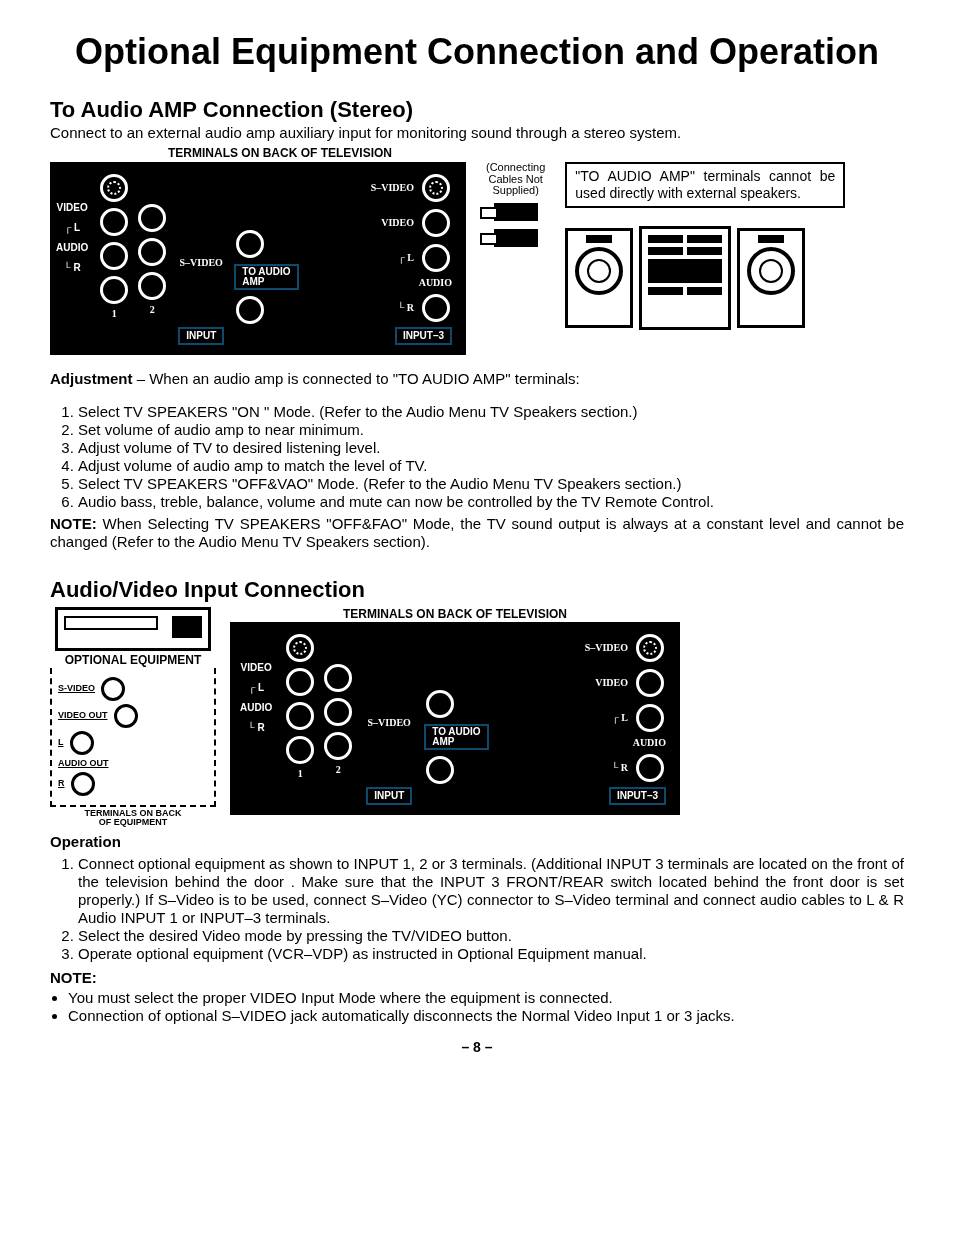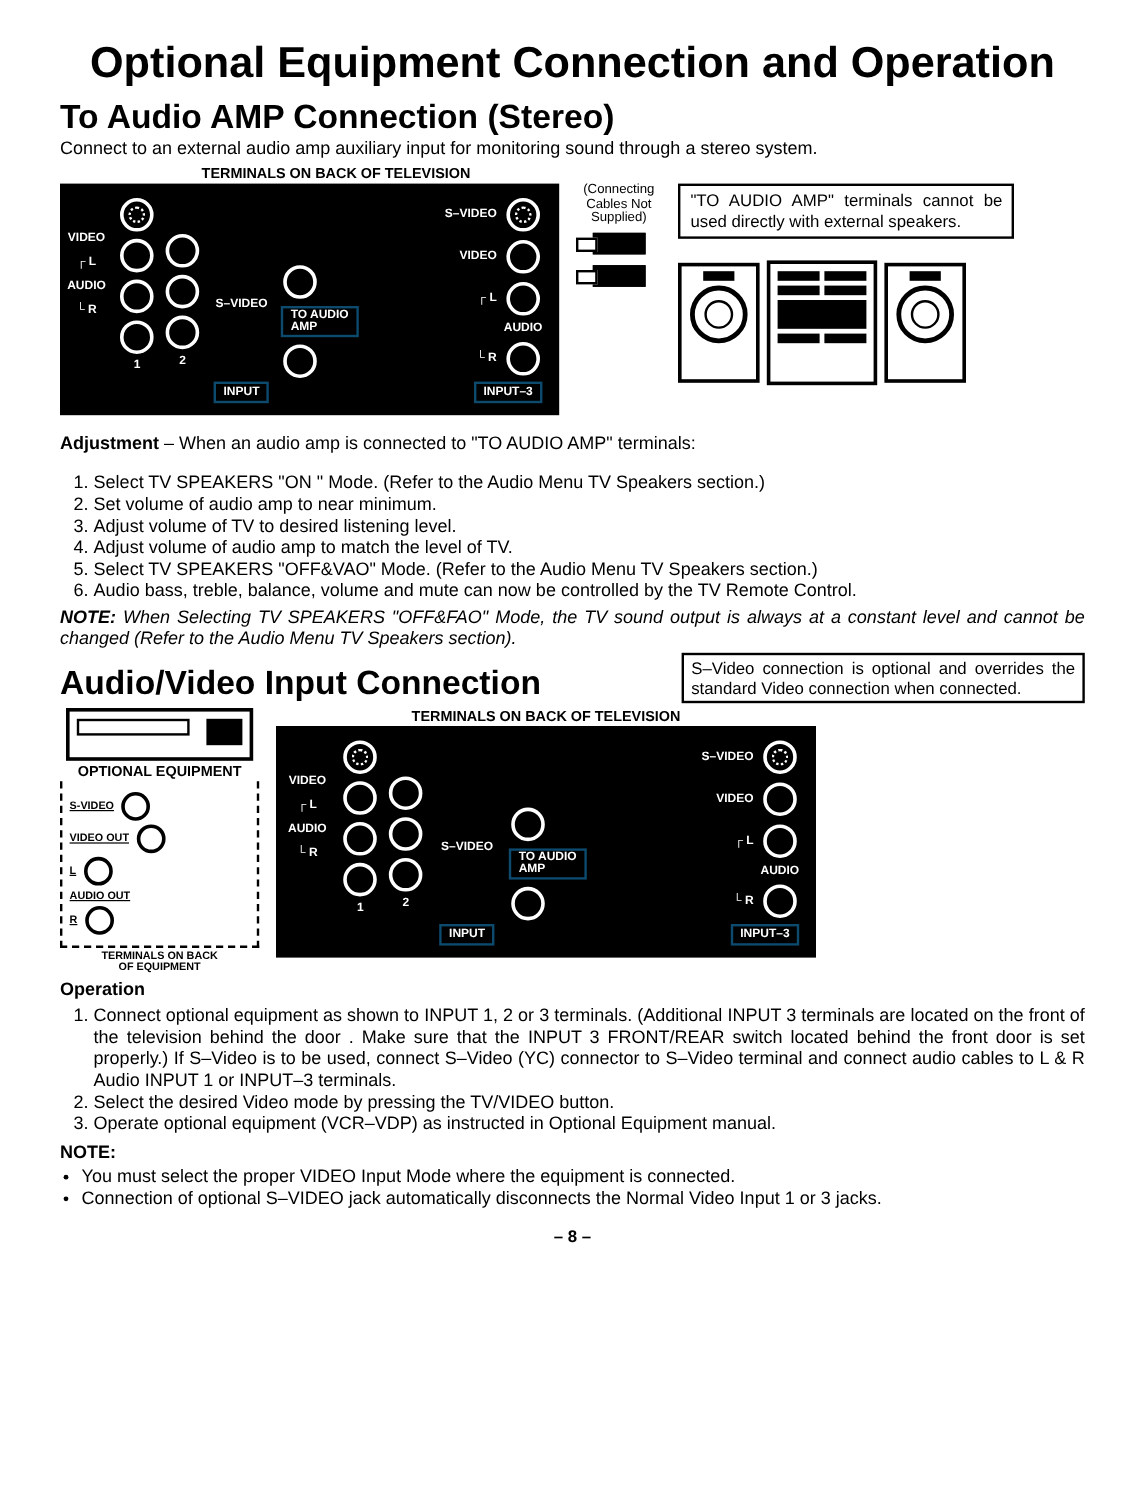--- a/index.html
+++ b/index.html
@@ -12,23 +12,23 @@
     width: 854px;
     line-height: 1.2;
   }
   h1 {
     text-align: center;
     font-size: 36px;
     font-weight: bold;
     margin: 0 0 6px 0;
   }
   h2 {
-    font-size: 28px;
+    font-size: 22px;
     font-weight: bold;
-    margin: 8px 0 0 0;
+    margin: 24px 0 0 0;
   }
   .intro {
     margin: 0 0 4px 0;
     font-size: 15px;
   }
   .panel-caption {
     font-size: 12px;
     font-weight: bold;
     text-align: center;
     margin: 0;
@@ -49,21 +49,21 @@
     gap: 10px;
     position: relative;
   }
   .jack {
     width: 22px; height: 22px; border: 3px solid #fff; border-radius: 50%;
     display: inline-block; position: relative; margin: 2px;
   }
   .jack.sv::after { content:""; position:absolute; inset:4px; border:2px dotted #fff; border-radius:50%; }
   .vcol { display:flex; flex-direction:column; align-items:center; gap:2px; }
   .box-label { border:2px solid #0c4a6e; padding:1px 6px; font-size:10px; }
-  .small-white { color:#fff; font-size:10px; font-weight:bold; }
+  .small-white { color:#fff; font-size:10px; font-weight:bold;font-family:Liberation Serif, serif; }
   .mid-col { display:flex; flex-direction:column; align-items:flex-start; gap:4px; padding-top:4px;}
   .input3-col { display:flex; flex-direction:column; align-items:flex-end; gap:3px; margin-left:auto; padding-right:4px;}
   .input3-row { display:flex; align-items:center; gap:6px; }
   .cables-col { font-size:11px; text-align:center; line-height:1.05; }
   .plug { display:inline-block; width:40px; height:14px; background:#000; border:2px solid #000; position:relative;}
   .plug::before { content:""; position:absolute; left:-16px; top:2px; width:14px; height:8px; border:2px solid #000; background:#fff;}
   .note-box {
     border: 2px solid #000; padding: 4px 8px; font-size: 14px;
     width: 260px; text-align: justify;
   }
@@ -218,27 +218,26 @@
 
 <p><span class="adj-title">Adjustment</span><span> – When an audio amp is connected to "TO AUDIO AMP" terminals:</span></p>
 <ol>
   <li>Select TV SPEAKERS "ON " Mode. (Refer to the Audio Menu TV Speakers section.)</li>
   <li>Set volume of audio amp to near minimum.</li>
   <li>Adjust volume of TV to desired listening level.</li>
   <li>Adjust volume of audio amp to match the level of TV.</li>
   <li>Select TV SPEAKERS "OFF&amp;VAO" Mode. (Refer to the Audio Menu TV Speakers section.)</li>
   <li>Audio bass, treble, balance, volume and mute can now be controlled by the TV Remote Control.</li>
 </ol>
-<p class="note-line" style="padding-left:0;text-indent:-0px;margin-left:0;font-style:italic;">
+<p class="note-line" style="padding-left:0;text-indent:-0px;margin-left:0;">
   <span class="lbl">NOTE:</span><span> When Selecting TV SPEAKERS "OFF&amp;FAO" Mode, the TV sound output is always at a constant level and cannot be changed (Refer to the Audio Menu TV Speakers section).</span>
 </p>
 
 <div class="sec2-top">
   <h2>Audio/Video Input Connection</h2>
-  <div class="svid-note">S–Video connection is optional and overrides the standard Video connection when connected.</div>
 </div>
 
 <div class="fig2">
 
   <div class="opt-eq">
     <div class="vcrbox"></div>
     <div class="panel-caption" style="width:150px;margin-top:2px;">OPTIONAL EQUIPMENT</div>
     <div class="eq-panel">
       <div class="eq-row">
           <span>S-VIDEO</span>

